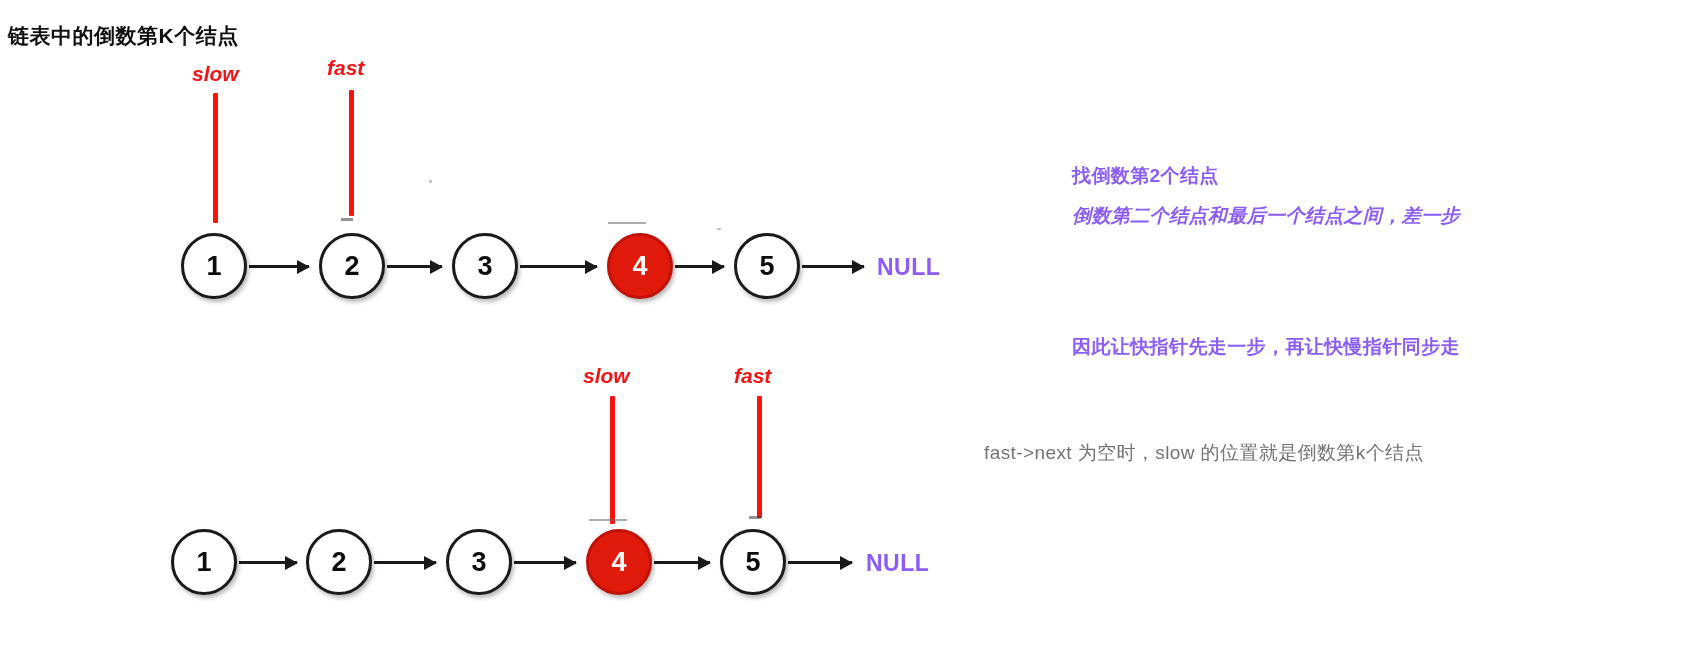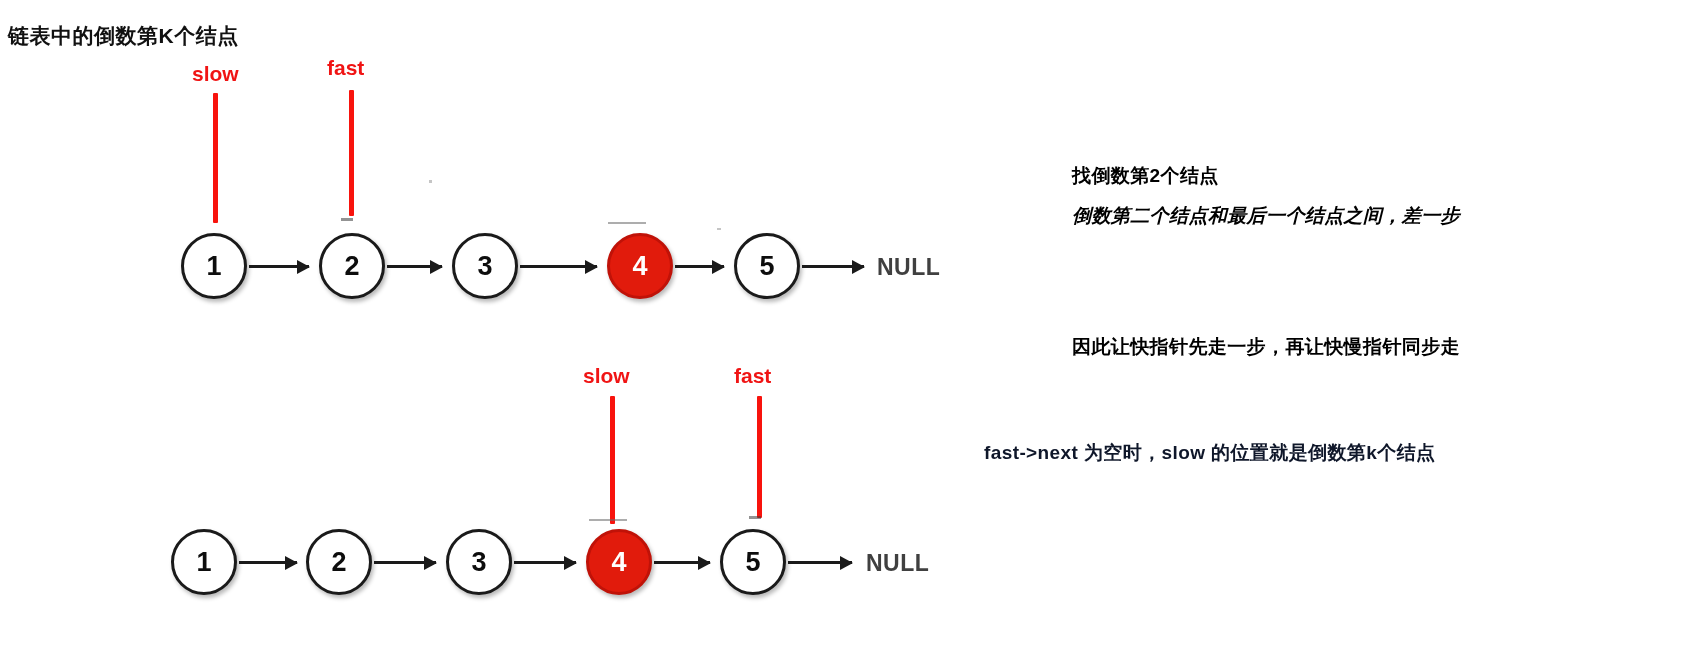--- a/index.html
+++ b/index.html
@@ -40,41 +40,42 @@
     width:0;height:0;
     border-left:13px solid #1a1a1a;
     border-top:7px solid transparent;
     border-bottom:7px solid transparent;
   }
 
   
   .ptr-label{
     position:absolute;color:#f01414;font-weight:bold;font-size:21px;
     white-space:nowrap;
+    font-style:italic;
   }
   .ptr-stem{
     position:absolute;width:5px;background:#f8130d;border-radius:1px;
   }
   .ptr-tick{
     position:absolute;width:12px;height:3px;background:#3a3a3a;opacity:.55;
   }
 
   
   .null-label{
-    position:absolute;color:#404040;font-weight:bold;font-size:23px;
+    position:absolute;color:#8b5cf6;font-weight:bold;font-size:23px;
     white-space:nowrap;letter-spacing:.5px;
   }
 
   
   .note{
-    position:absolute;color:#000000;font-weight:bold;font-size:19px;
+    position:absolute;color:#8b5cf6;font-weight:bold;font-size:19px;
     white-space:nowrap;letter-spacing:.4px;
   }
   .note-blue{
-    position:absolute;color:#0f172a;font-weight:bold;font-size:19px;
+    position:absolute;color:#737373;font-weight:normal;font-size:19px;
     white-space:nowrap;letter-spacing:.4px;
   }
 
   
   .speck{position:absolute;background:#8c8c8c;opacity:.5;}
 </style>
 </head>
 <body>
 
 <div class="canvas">

